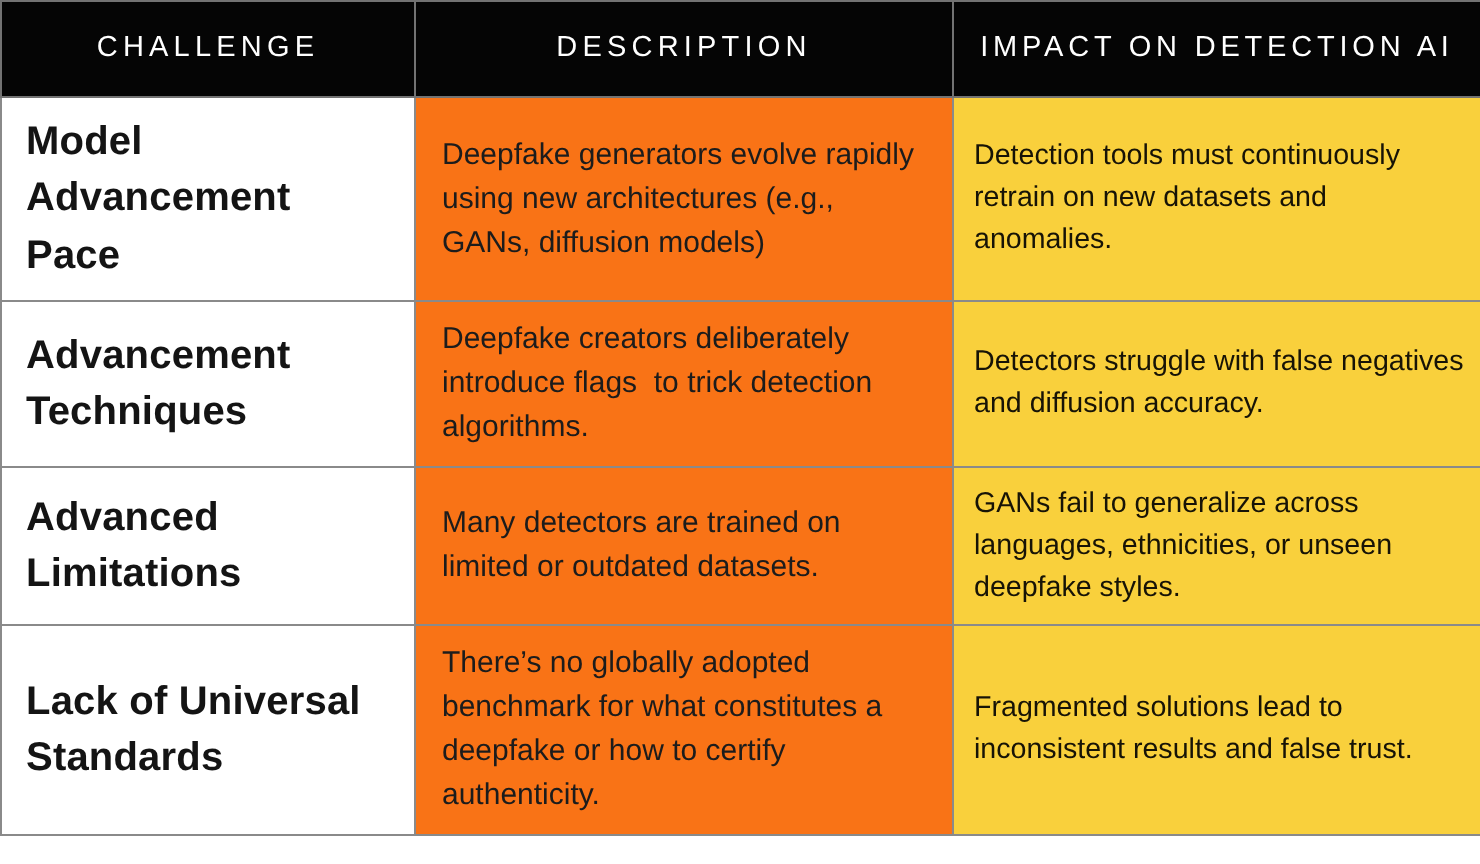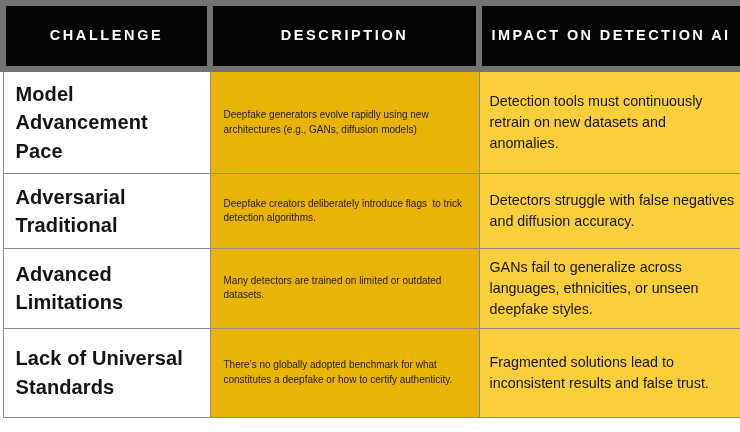--- a/index.html
+++ b/index.html
@@ -31,30 +31,30 @@
 
   
   col.c-challenge   { width: 207px; }
   col.c-description { width: 269px; }
   col.c-impact      { width: 264px; }
 
   
   thead th {
     background: #050505;
     color: #ffffff;
-    font-weight: 700;
+    font-weight: 400;
     font-size: 14.5px;
     letter-spacing: 2.6px;
     text-transform: uppercase;
     text-align: center;
     vertical-align: middle;
     padding: 6px 6px;
-    height: 66px;
+    height: 48px;
     box-sizing: border-box;
-    border: 6px solid #737373;
+    border: 1px solid #737373;
     line-height: 1.35;
   }
   thead th.head-impact {
     letter-spacing: 2.4px;
   }
 
   
   tbody td {
     border: 1px solid #8a8a8a;
     vertical-align: middle;
@@ -66,24 +66,24 @@
     font-weight: 700;
     font-size: 20px;
     line-height: 1.42;
     padding: 8px 10px 8px 12px;
     background: #ffffff;
     letter-spacing: 0.1px;
   }
 
   td.cell-description {
     font-weight: 400;
-    font-size: 10px;
+    font-size: 15px;
     line-height: 1.46;
     padding: 8px 12px 8px 13px;
-    background: #eab308;
+    background: #f97316;
     color: #1c1c1c;
   }
 
   td.cell-impact {
     font-weight: 400;
     font-size: 14.3px;
     line-height: 1.46;
     padding: 8px 6px 8px 10px;
     background: #f9d03c;
     color: #171306;
@@ -115,21 +115,21 @@
         <th class="head-impact">IMPACT ON DETECTION AI</th>
       </tr>
     </thead>
     <tbody>
       <tr class="row-0">
         <td class="cell-challenge">Model Advancement Pace</td>
         <td class="cell-description nowrap-keep">Deepfake generators evolve rapidly using new architectures (e.g., GANs, diffusion models)</td>
         <td class="cell-impact">Detection tools must continuously retrain on new datasets and anomalies.</td>
       </tr>
       <tr class="row-1">
-        <td class="cell-challenge">Adversarial Traditional</td>
+        <td class="cell-challenge">Advancement Techniques</td>
         <td class="cell-description nowrap-keep">Deepfake creators deliberately introduce flags  to trick detection algorithms.</td>
         <td class="cell-impact">Detectors struggle with false negatives and diffusion accuracy.</td>
       </tr>
       <tr class="row-3">
         <td class="cell-challenge">Advanced Limitations</td>
         <td class="cell-description nowrap-keep">Many detectors are trained on limited or outdated datasets.</td>
         <td class="cell-impact">GANs fail to generalize across languages, ethnicities, or unseen deepfake styles.</td>
       </tr>
       <tr class="row-4">
         <td class="cell-challenge">Lack of Universal Standards</td>

